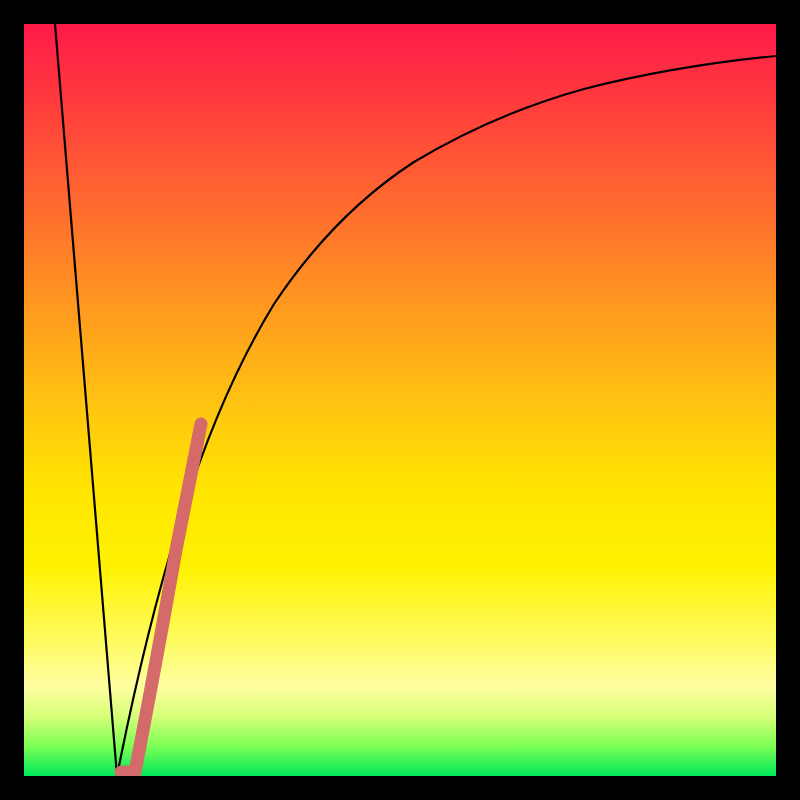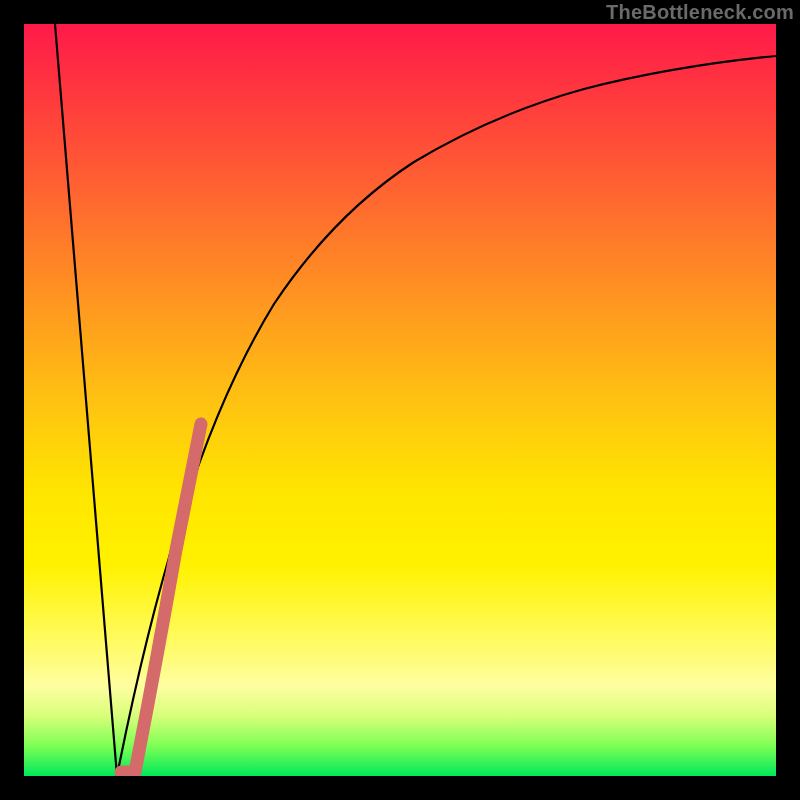--- a/index.html
+++ b/index.html
@@ -72,14 +72,13 @@
       <path d="M 93 752
                Q 121 610 155 500
                Q 195 370 250 280
                Q 310 190 390 138
                Q 470 90 560 65
                Q 650 42 752 32" stroke="#000" stroke-width="2.2" fill="none" stroke-linecap="round"></path>
       <path d="M 97 748 L 111 748 Q 132 640 152 526 L 177 400" stroke="#d46a6a" stroke-width="13" fill="none" stroke-linecap="round" stroke-linejoin="round"></path>
     </svg>
   </div>
 
-  <div class="attribution">TheBottleneck.com</div>
 </div>
 
 </body></html>

